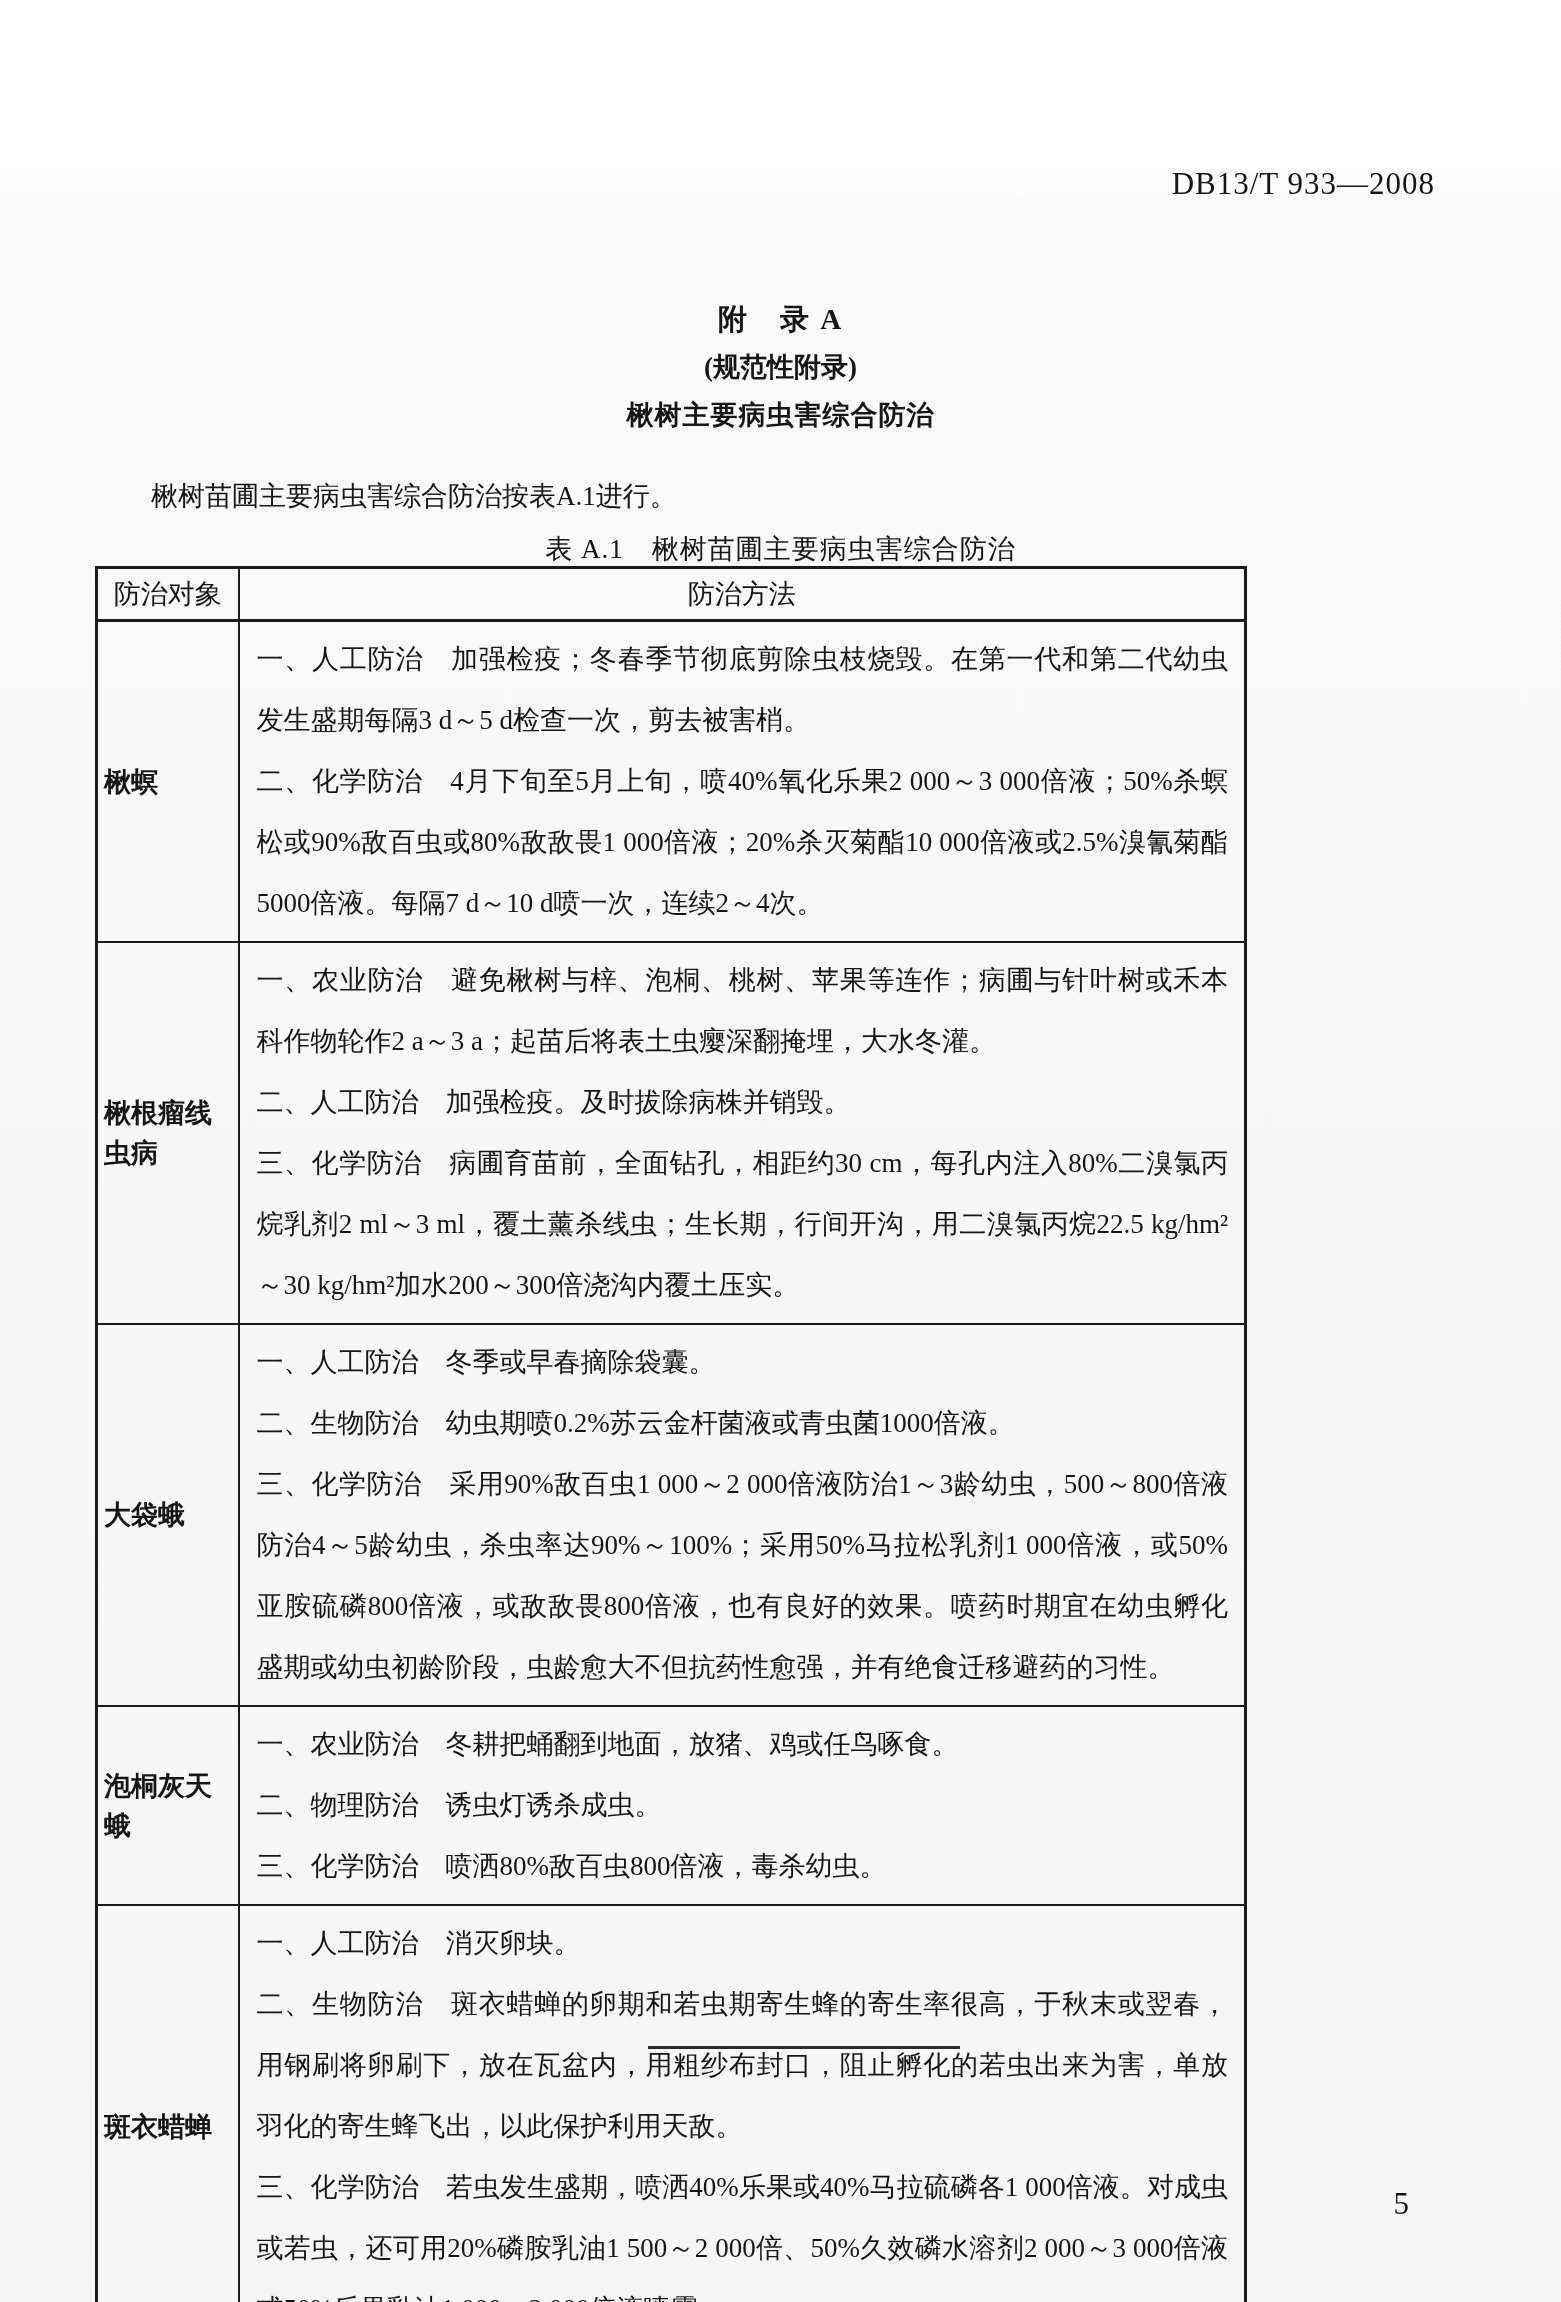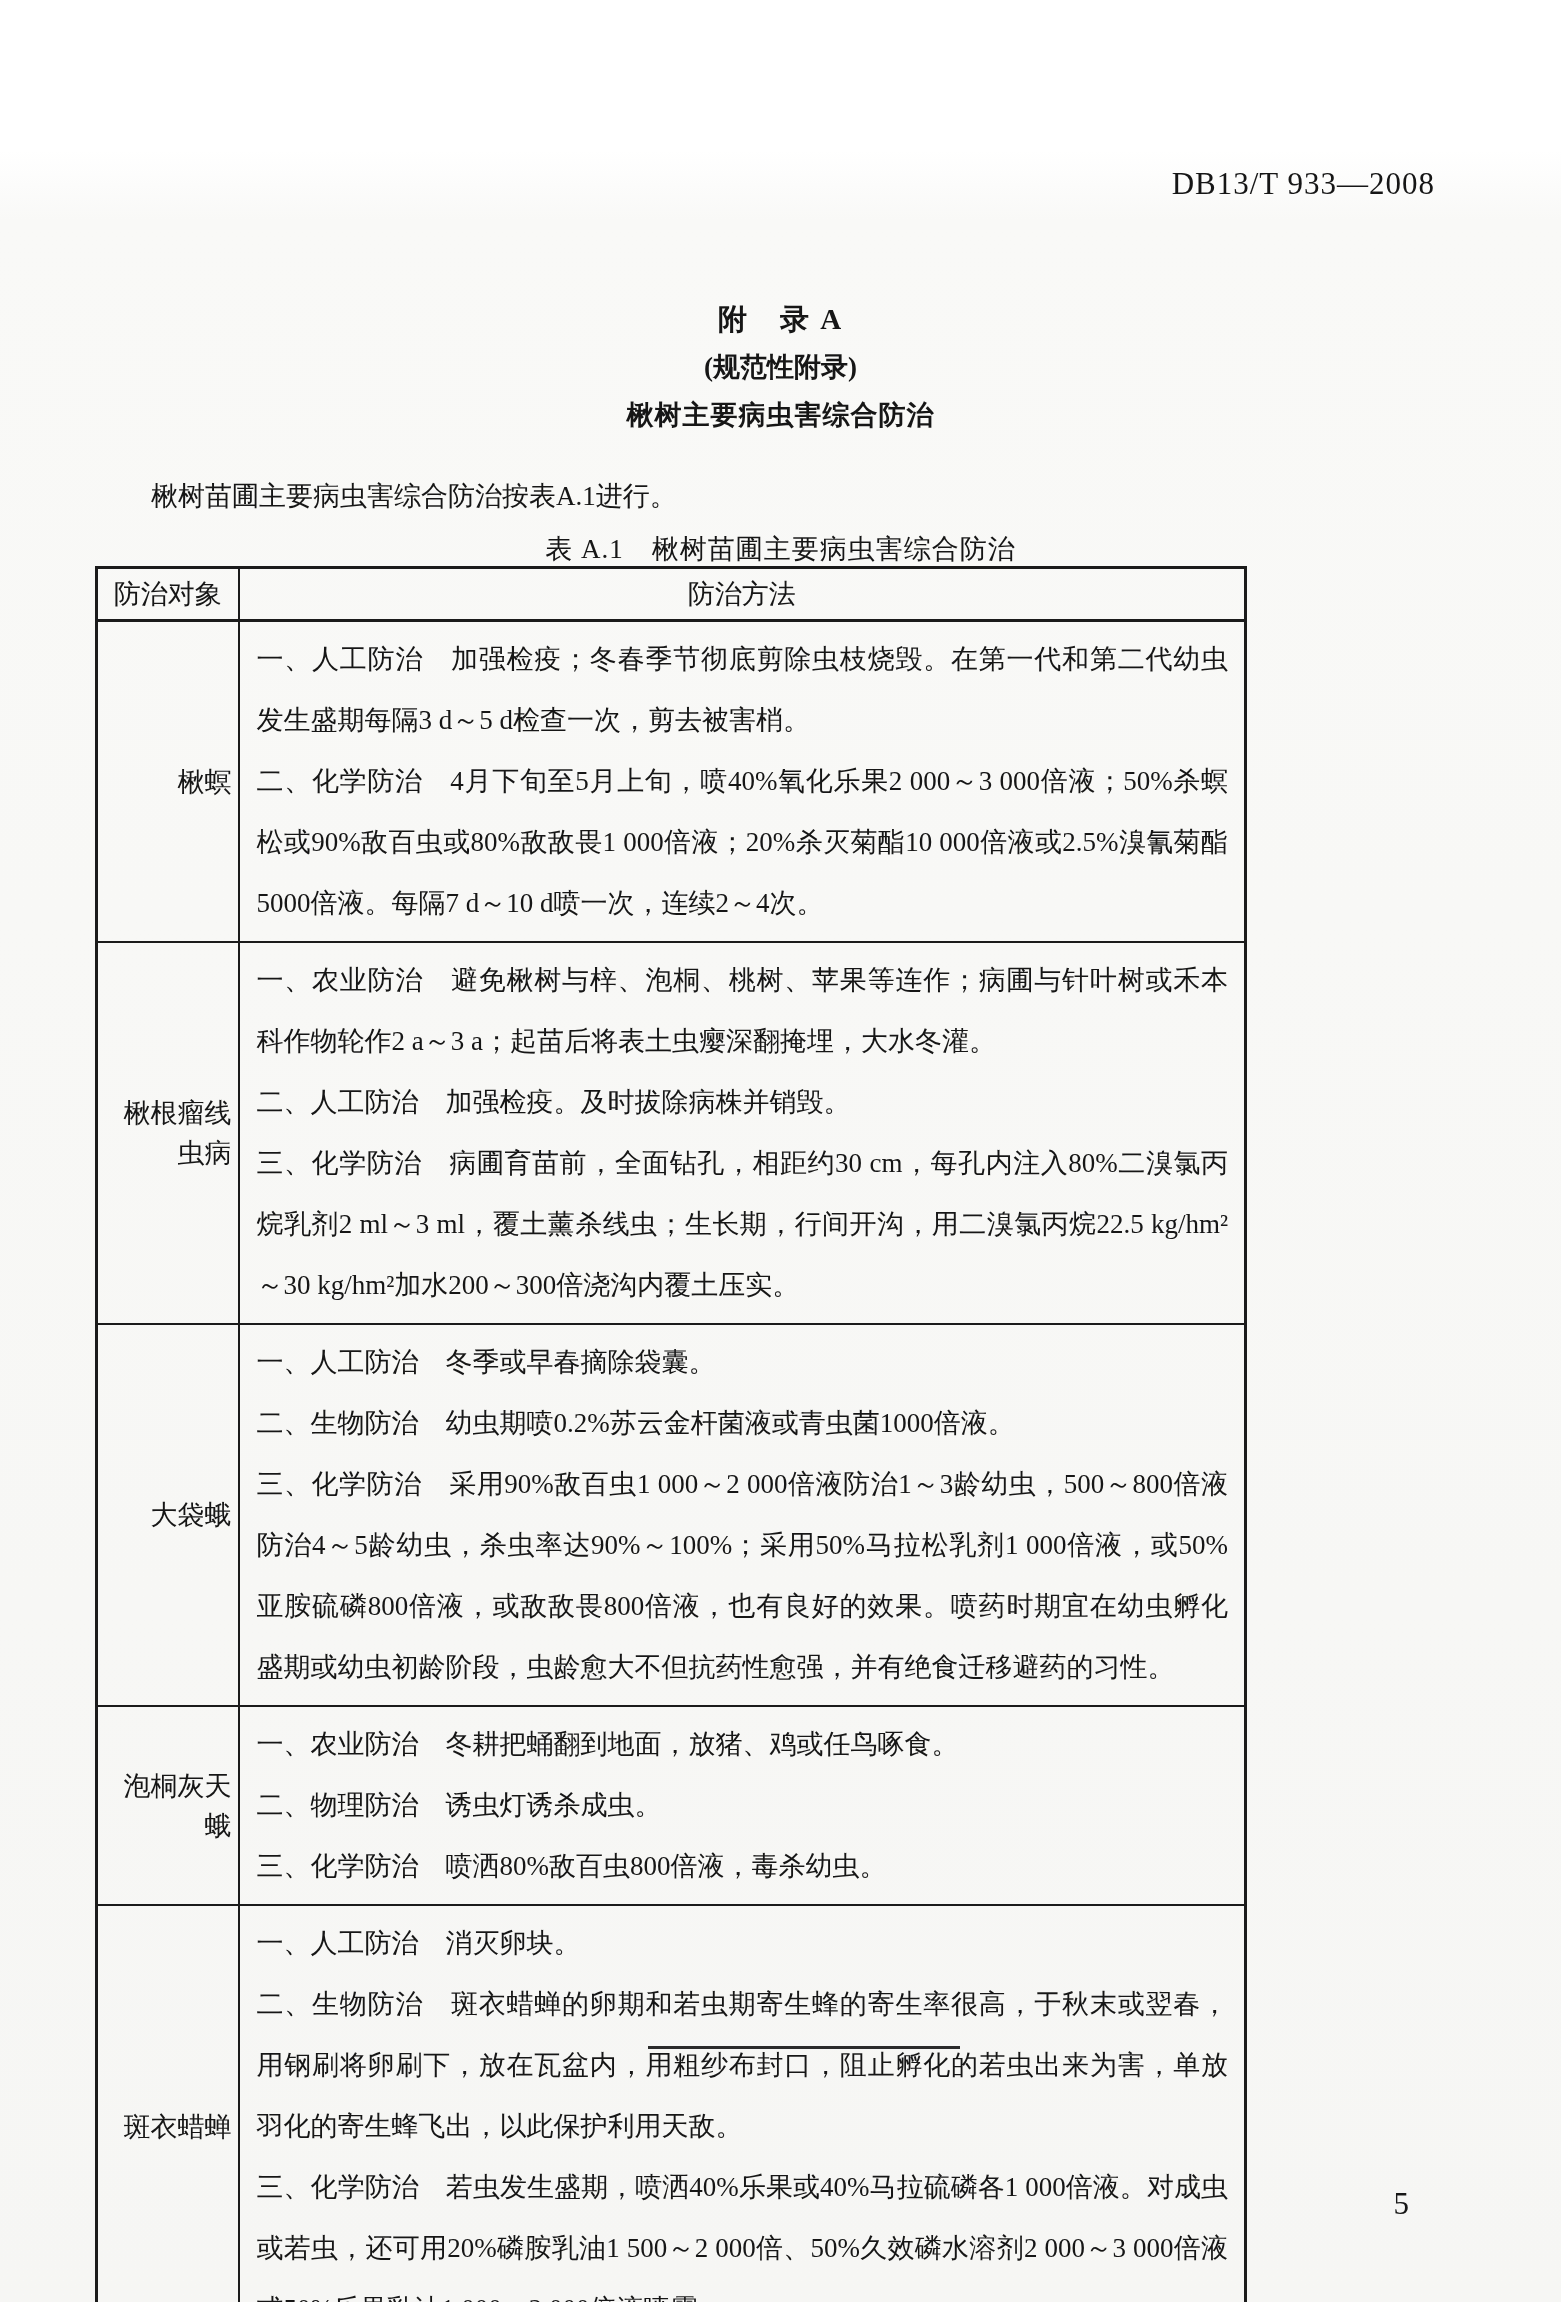--- a/index.html
+++ b/index.html
@@ -34,22 +34,22 @@
   table.pest-table th, table.pest-table td{
     border:2px solid #1b1b1b;
   }
   table.pest-table thead th{
     border-bottom:3px solid #1b1b1b;
     height:50px;font-weight:normal;text-align:center;
     padding:0;
   }
   col.c-target{width:142px;}
   td.target-cell{
-    text-align:right;vertical-align:middle;
-    padding:4px 6px;line-height:40px;
+    text-align:left;vertical-align:middle;
+    padding:4px 6px;line-height:40px;font-weight:bold;
   }
   td.methods-cell{
     vertical-align:top;
     padding:7px 16px 7px 17px;line-height:61px;margin-top:20px;
   }
   td.methods-cell p{margin:0;text-align:justify;}
   td.note-cell{
     padding:5px 14px;line-height:42px;
   }
   .end-rule{

